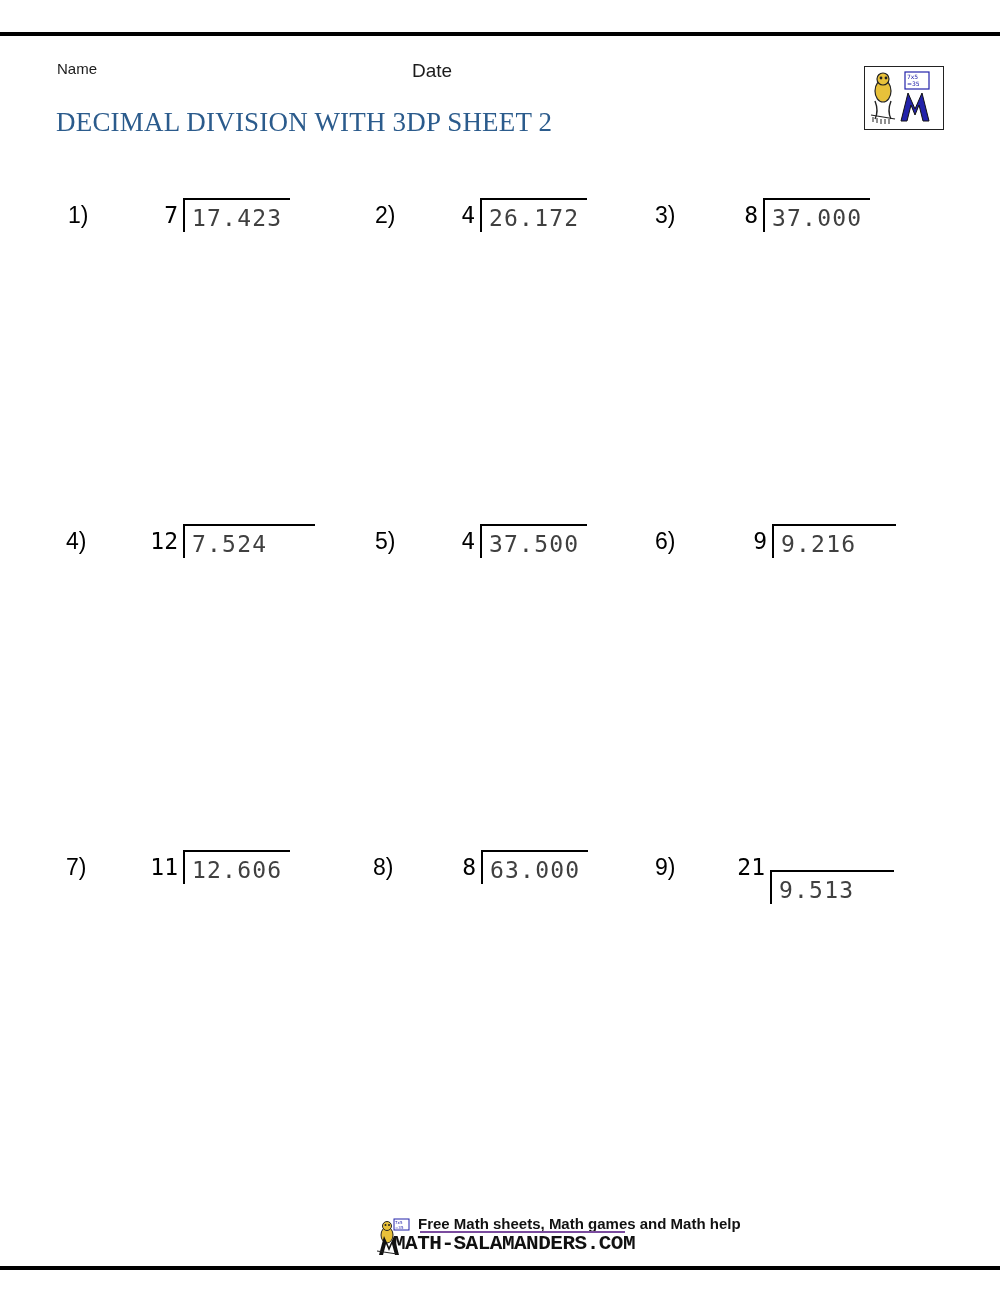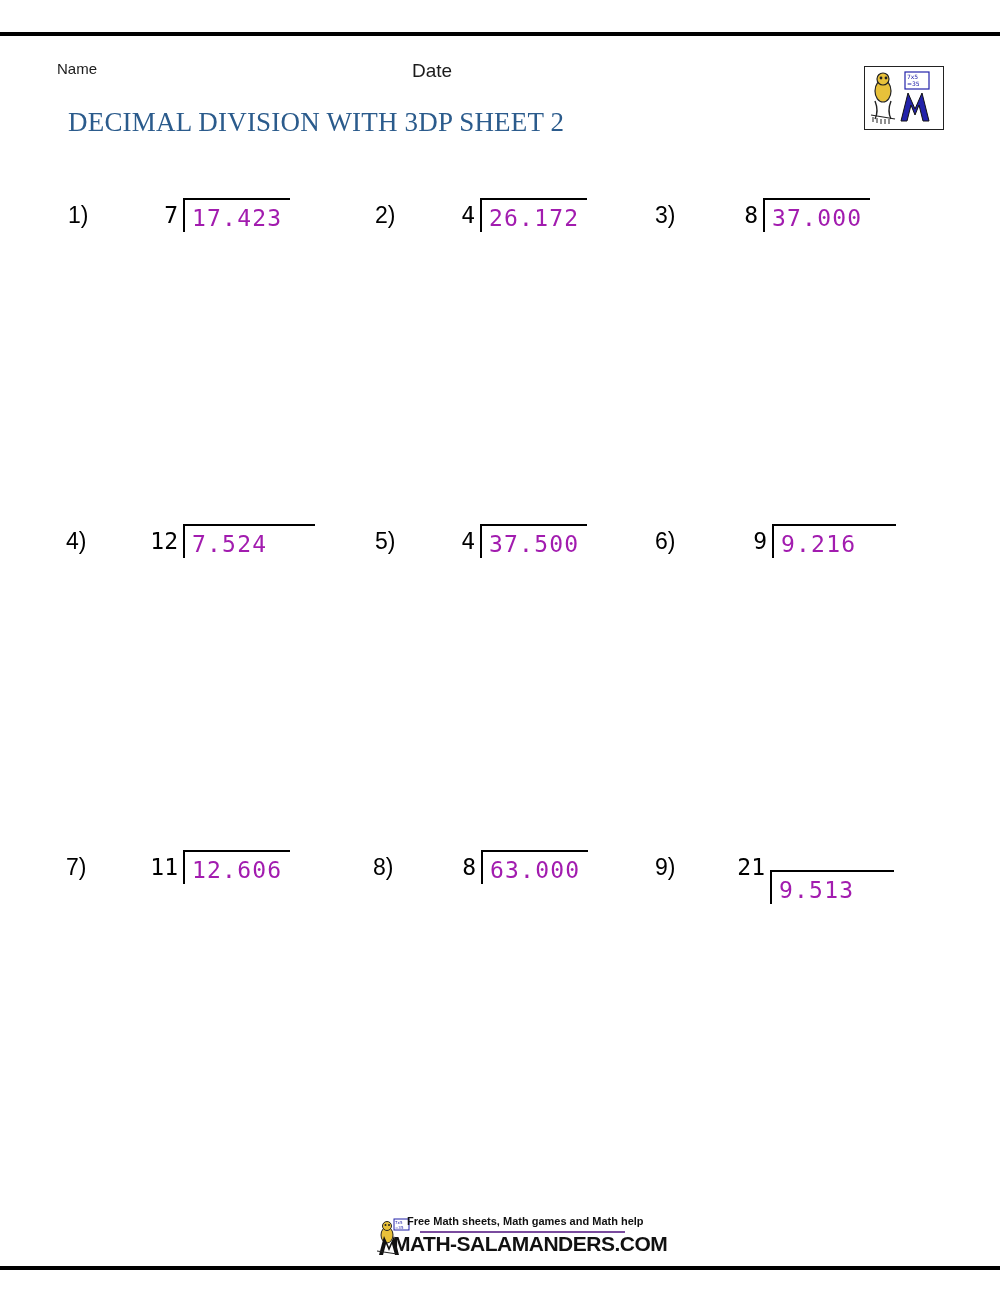--- a/index.html
+++ b/index.html
@@ -52,21 +52,21 @@
   .date-label {
     position: absolute;
     left: 412px;
     top: 60px;
     font-size: 19px;
     color: #1b1b1b;
   }
 
   .worksheet-title {
     position: absolute;
-    left: 68px;
+    left: 56px;
     top: 107px;
     font-family: "Liberation Serif", serif;
     font-size: 27px;
     letter-spacing: 0.2px;
     color: #2b5b8c;
     white-space: nowrap;
   }
 
   
   .logo {
@@ -115,50 +115,50 @@
     height: 34px;
     box-sizing: border-box;
     display: flex;
     align-items: center;
   }
   .dividend {
     font-size: 23px;
     font-family: "DejaVu Sans Mono", monospace;
     letter-spacing: 1.2px;
     line-height: 30px;
-    color: #a21caf;
+    color: #404040;
     position: relative;
     top: 2px;
   }
 
   
   .footer {
     position: absolute;
     left: 375px;
     top: 1215px;
     width: 260px;
     height: 46px;
   }
   .footer-tag {
     position: absolute;
-    left: 32px;
+    left: 43px;
     top: 0px;
-    font-size: 11px;
+    font-size: 15px;
     font-weight: bold;
     font-family: "Liberation Sans", sans-serif;
     color: #111111;
     white-space: nowrap;
   }
   .footer-url {
     position: absolute;
     left: 18px;
     top: 17px;
     font-size: 21px;
     font-weight: bold;
-    font-family: Liberation Sans, sans-serif;
+    font-family: Liberation Mono, monospace;
     color: #111111;
     white-space: nowrap;
     letter-spacing: -0.5px;
   }
   .footer-underline {
     position: absolute;
     left: 45px;
     top: 16px;
     width: 205px;
     height: 2px;

